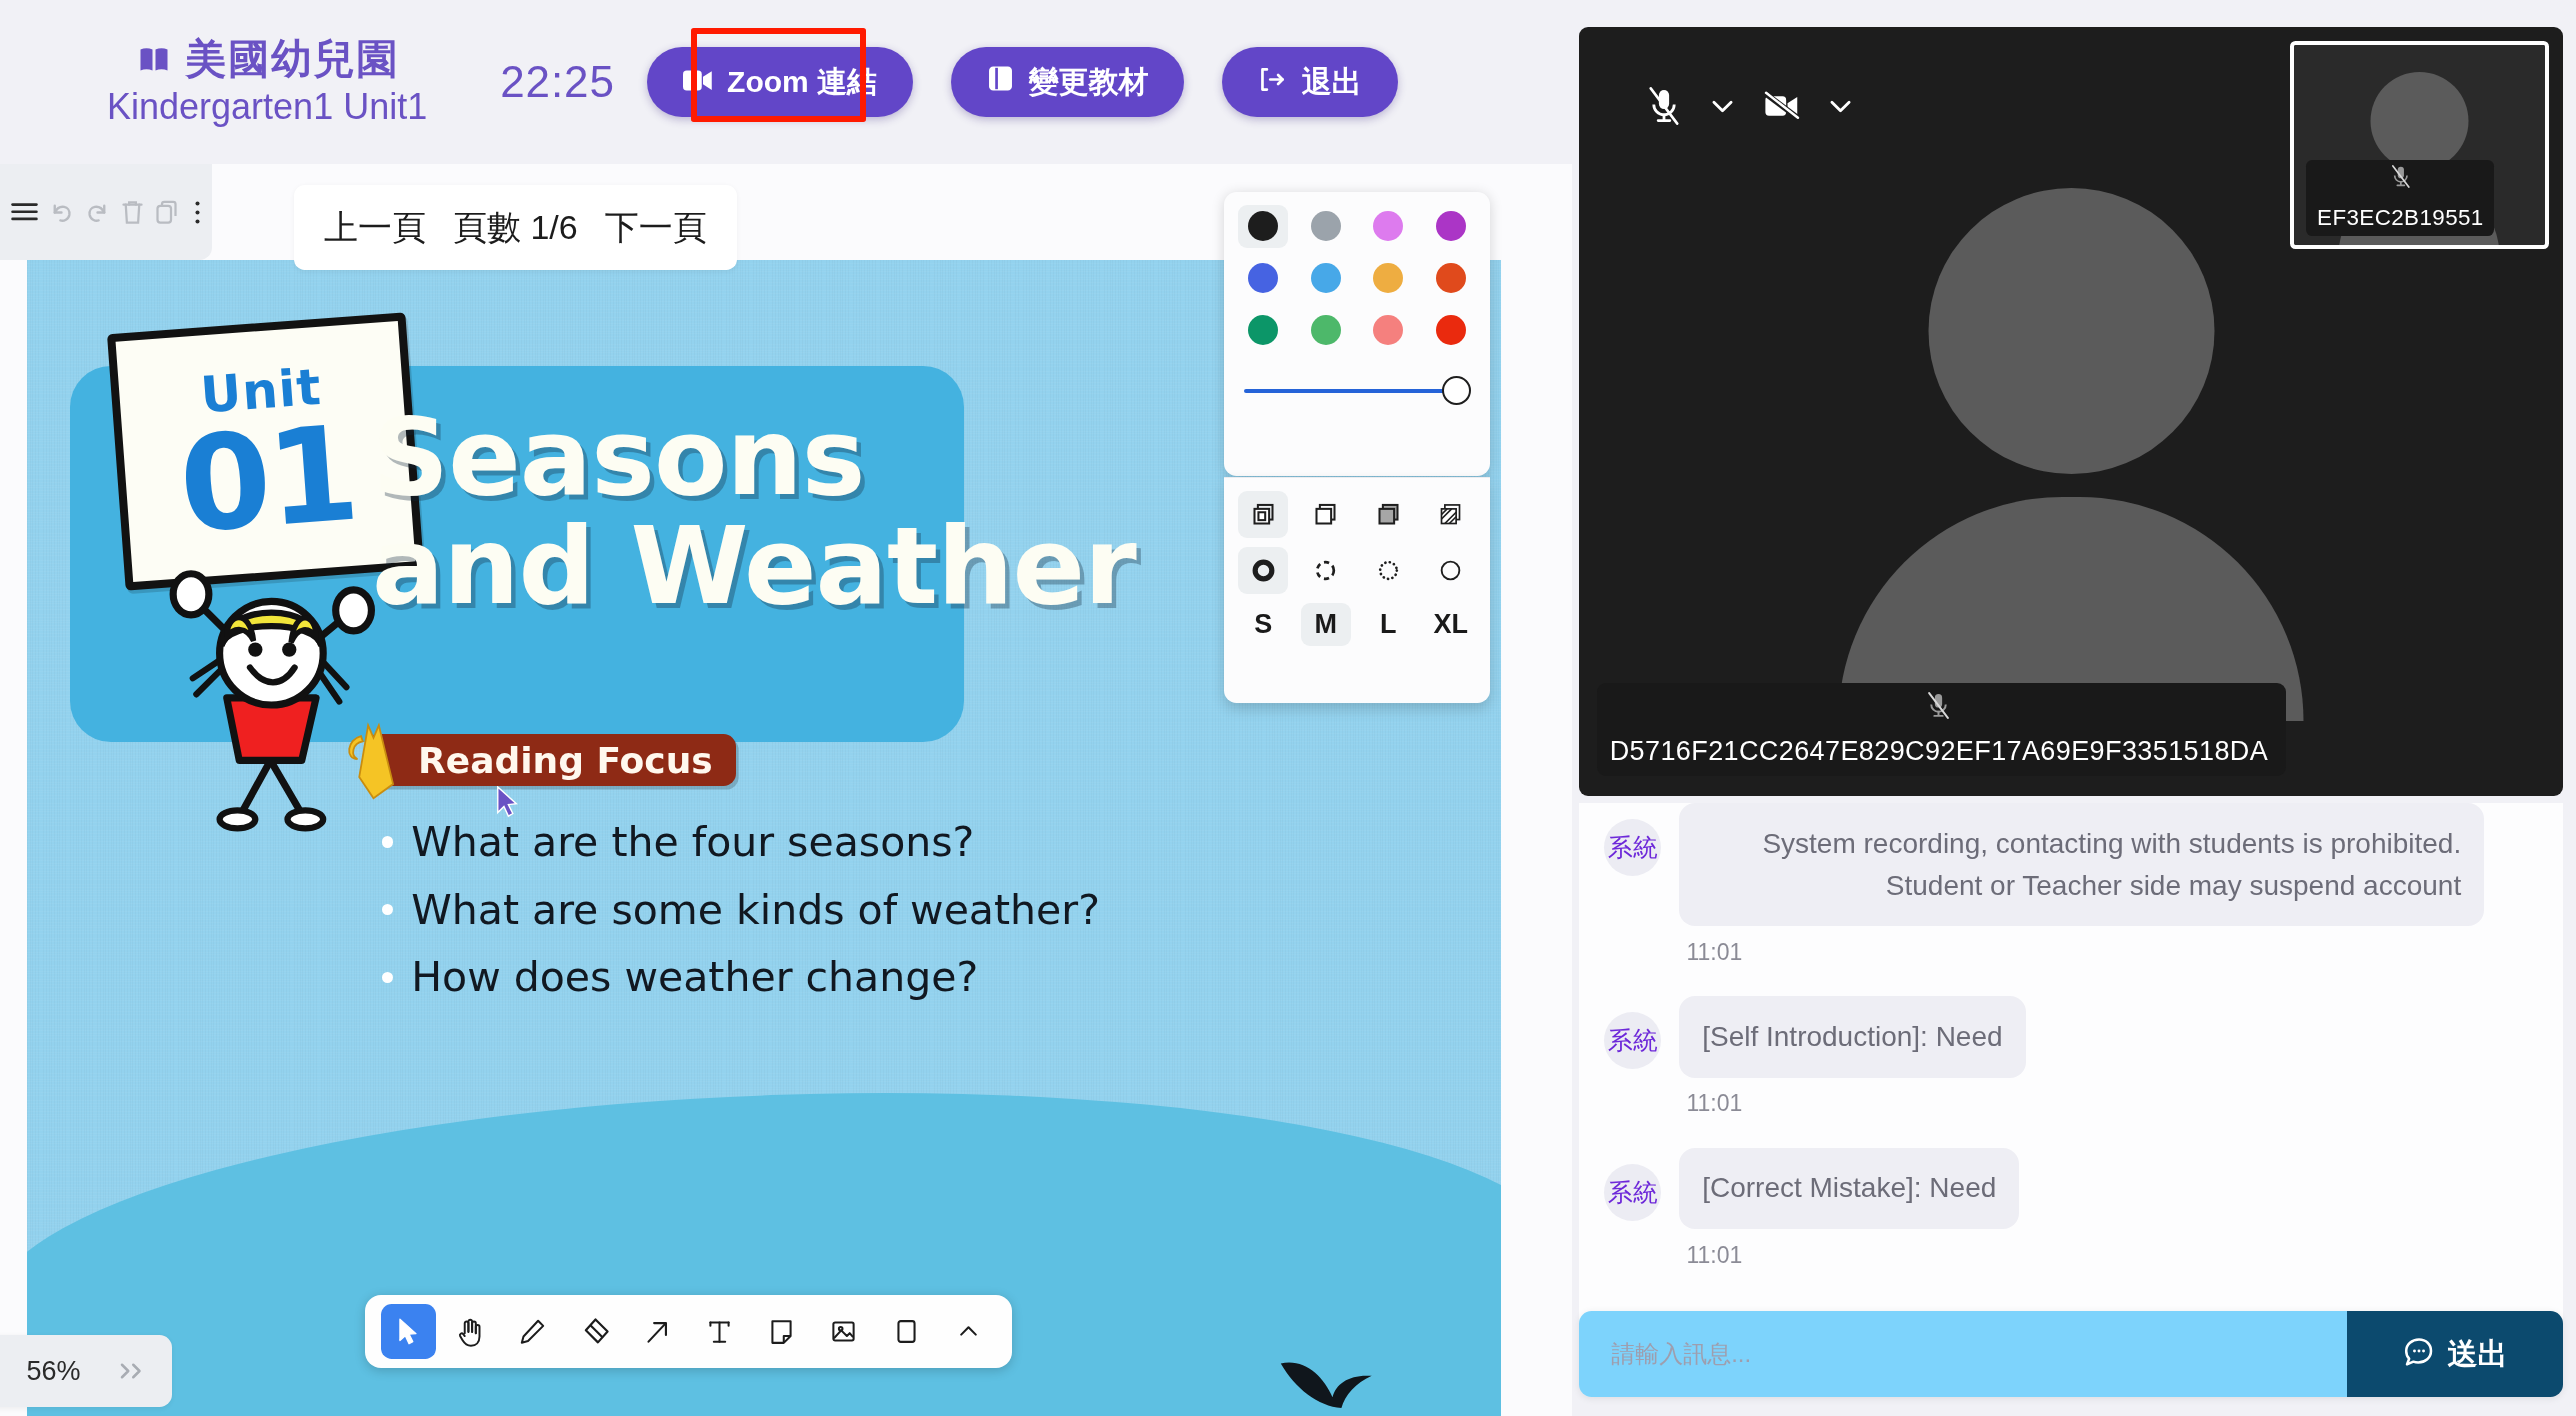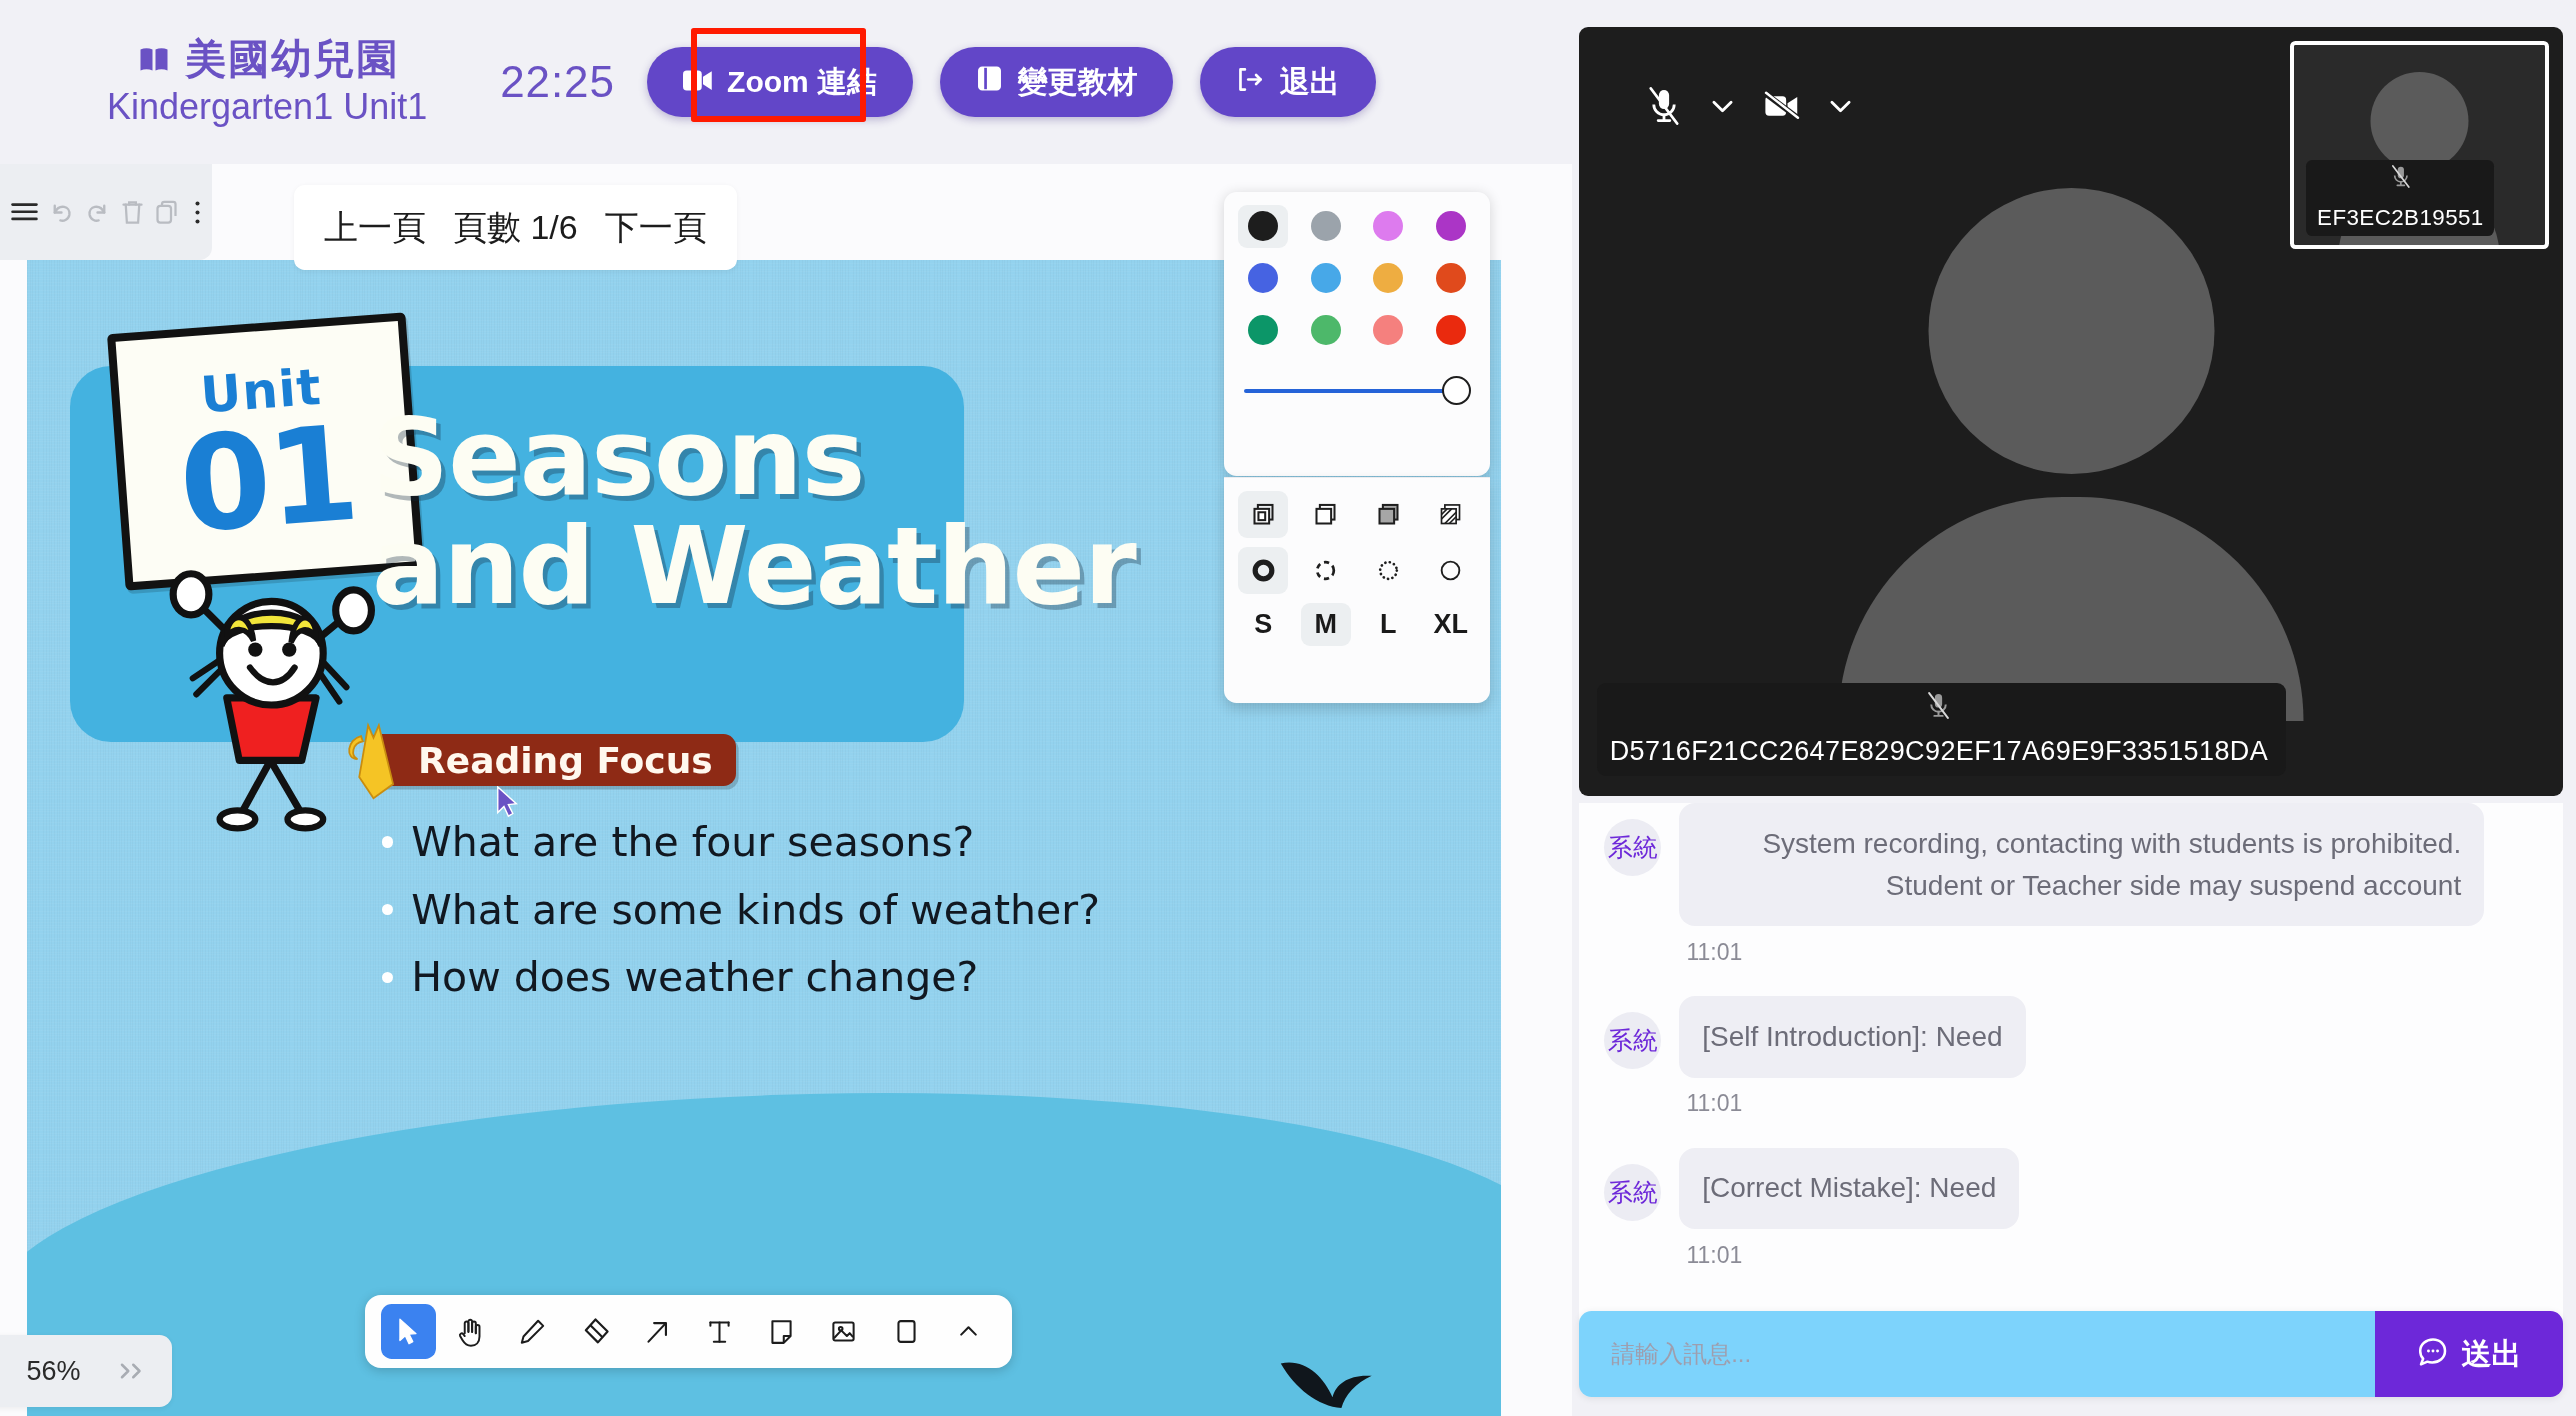--- a/index.html
+++ b/index.html
@@ -22,21 +22,21 @@
   .brand-row { display: flex; align-items: center; gap: 12.5px; justify-content: center; }
   .brand-title { font-size: 41px; font-weight: bold; color: #6a52c4; letter-spacing: 1.8px; }
   .brand-sub { font-size: 36px; color: #6a52c4; letter-spacing: 0px; margin-top: 3.6px; }
   .book-icon { width: 38px; height: 36px; display:block; }
 
   .clock {
     margin-left: 73px; font-size: 44px; color: #6a52c4; font-weight: 500;
     letter-spacing: 0.9px;
   }
 
-  .hdr-buttons { display: flex; gap: 27px; margin-left: 32px; }
+  .hdr-buttons { display: flex; gap: 38px; margin-left: 32px; }
   .pill {
     display: inline-flex; align-items: center; gap: 14.3px;
     background: #6246c8; color: #fff;
     border: none; border-radius: 39px;
     padding: 0 36px; height: 70px;
     font-size: 30px; font-weight: bold;
     box-shadow: 0 2.7px 8px rgba(60,40,130,.30);
     white-space: nowrap; cursor: pointer;
     font-family: "Liberation Sans", sans-serif;
   }
@@ -292,21 +292,21 @@
     display:flex; border-radius: 12.5px; overflow:hidden;
     box-shadow: 0 1.8px 7.2px rgba(0,0,0,.08);
   }
   .composer-input {
     flex:1; background:#7dd3fc; border:none; outline:none;
     padding: 12px 32px; font-size: 24px; color:#3a3a46;
     font-family:"Liberation Sans", sans-serif;
   }
   .composer-input::placeholder { color:#9e9eae; }
   .send-btn {
-    width: 188px; background:#6d28d9; color:#fff;
+    width: 216px; background:#0c4a6e; color:#fff;
     border:none; cursor:pointer;
     display:flex; align-items:center; justify-content:center; gap:12.5px;
     font-size: 30px; font-weight:bold;
     font-family:"Liberation Sans", sans-serif;
   }
 </style>
 </head>
 <body>
 
 <div class="app">

